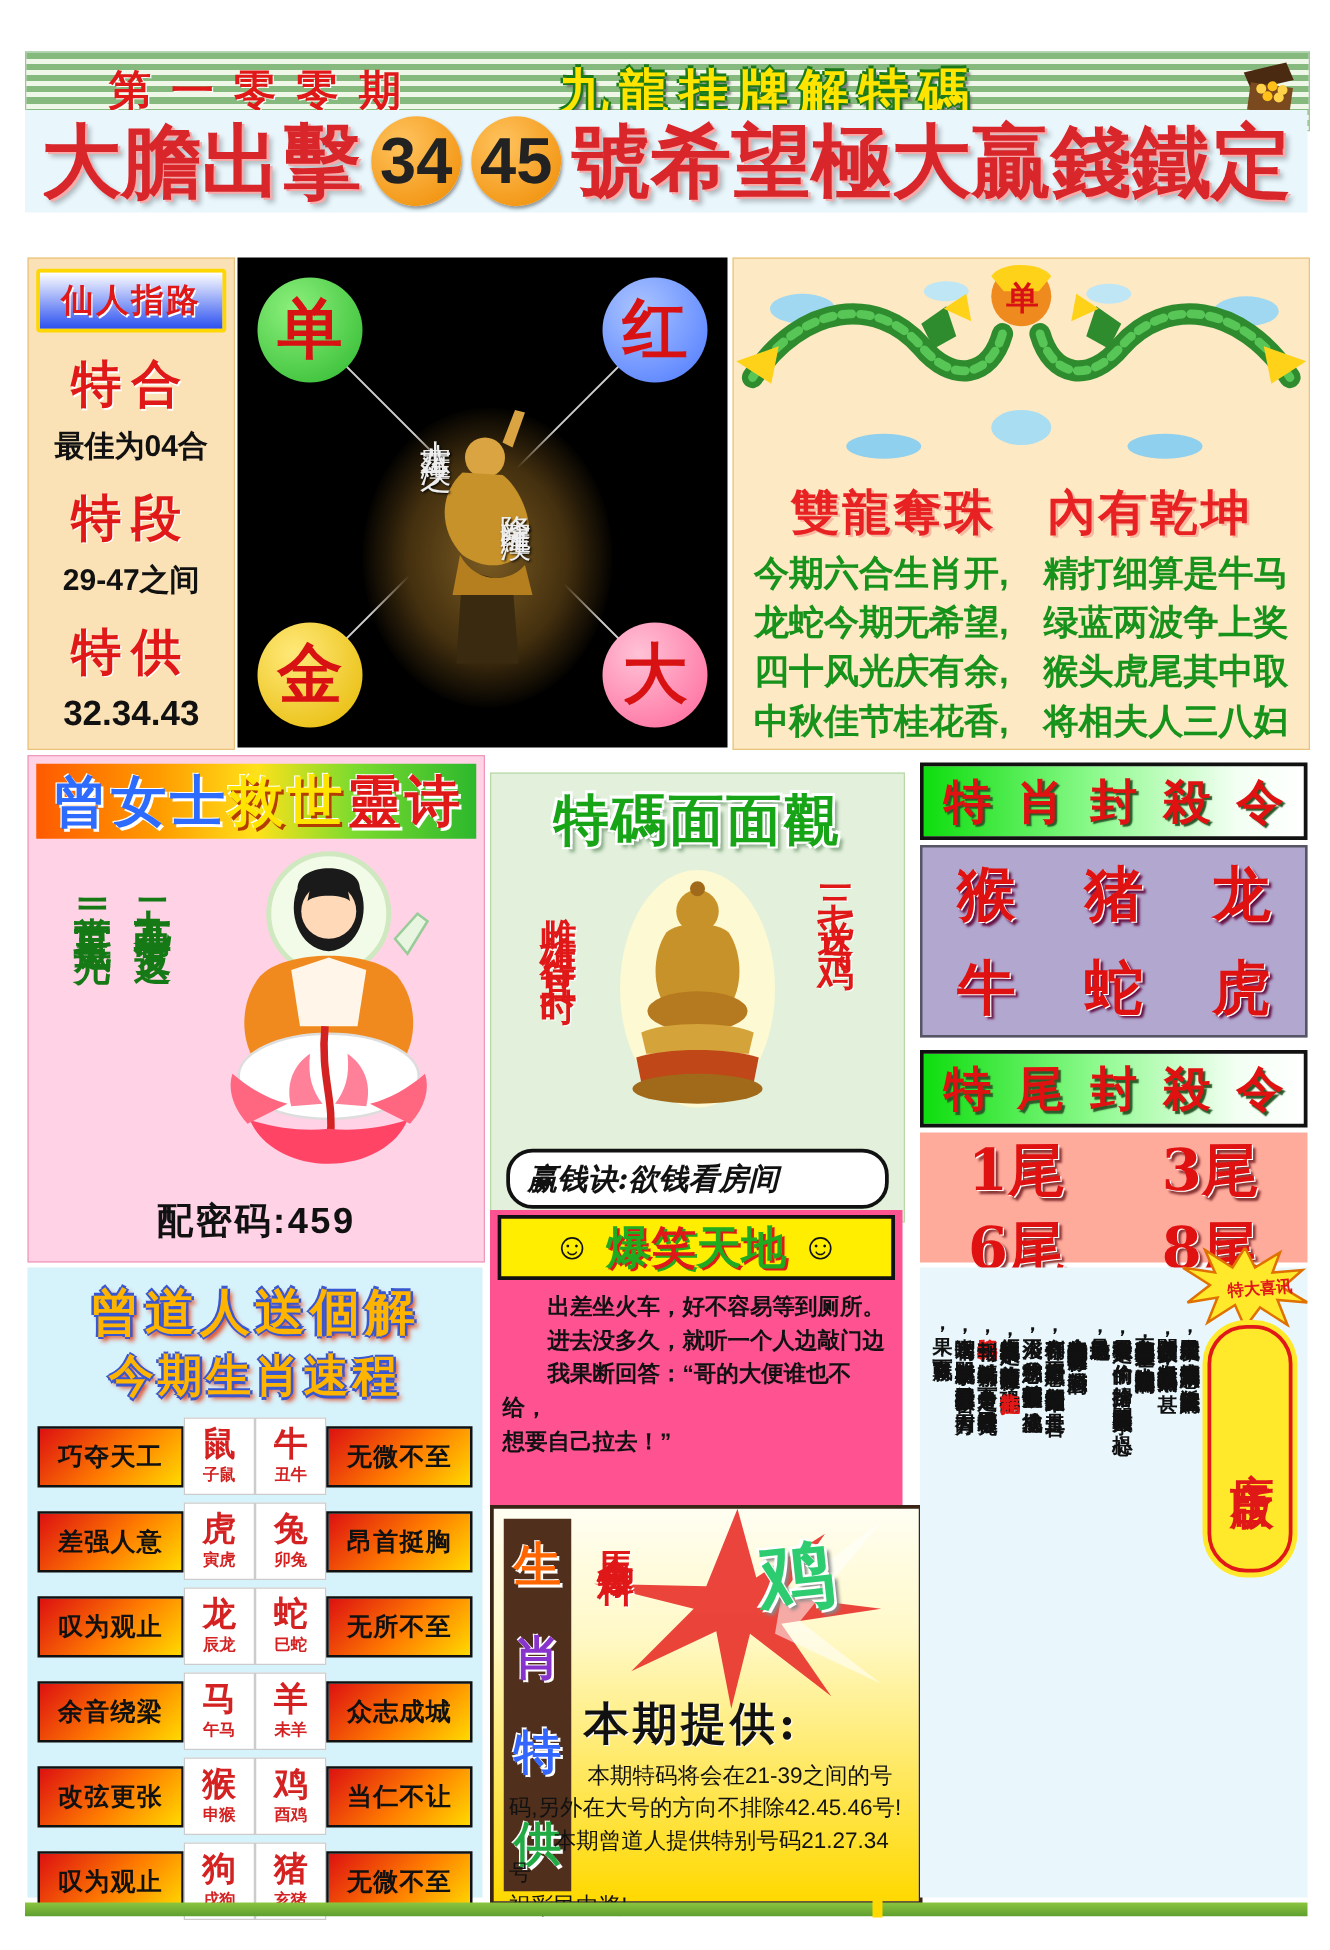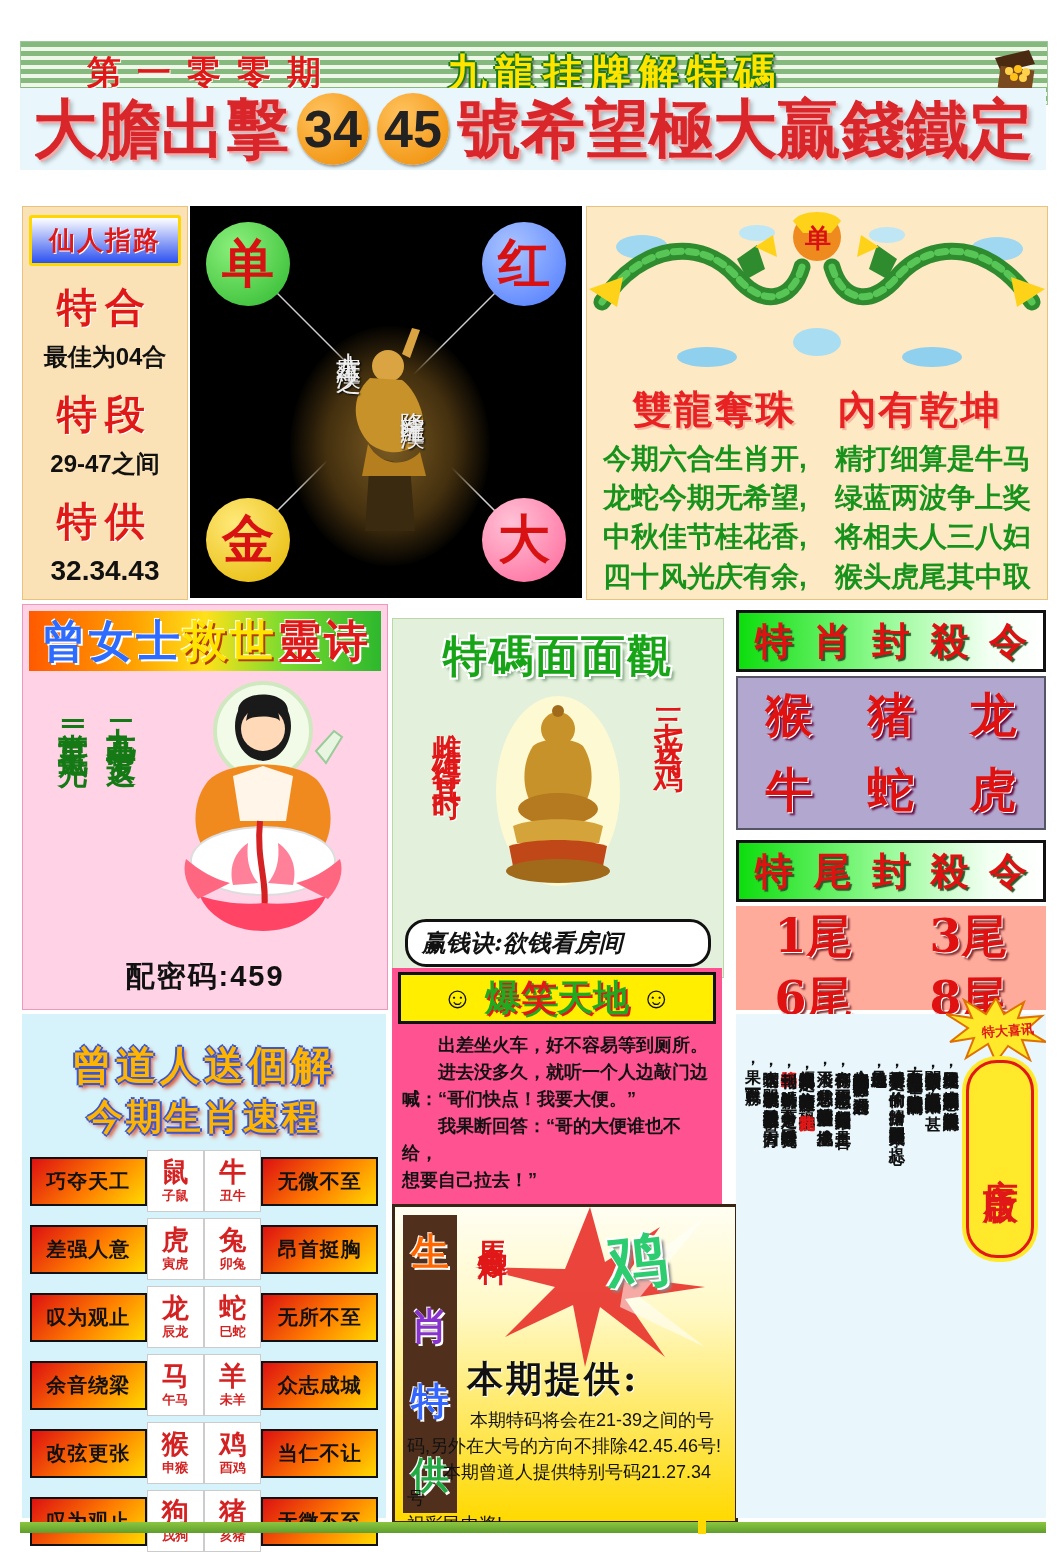--- a/index.html
+++ b/index.html
@@ -104,21 +104,21 @@
     display:flex;flex-direction:column;justify-content:space-around;}
   .tx-row{display:flex;justify-content:space-around;color:#e01111;font-size:47px;font-weight:bold;
     text-shadow:1px 1px 0 #fff,3px 3px 2px #614;}
   .tewei{left:736px;top:840px;width:310px;height:170px;}
   .tw-body{margin-top:4px;height:104px;background:#ffab9c;display:flex;flex-direction:column;justify-content:space-around;}
   .tw-row{display:flex;justify-content:space-around;color:#e01111;font-size:46px;font-weight:bold;
     text-shadow:1px 1px 0 #fff,3px 3px 2px #833;}
 
   
   .zodbox{left:22px;top:1014px;width:364px;height:504px;background:#d6f2fb;}
-  .zd-head{text-align:center;padding-top:24px;font-weight:bold;
+  .zd-head{text-align:center;padding-top:8px;font-weight:bold;
     color:#ffb400;
     text-shadow:-2px 0 0 #3a57d0,2px 0 0 #3a57d0,0 -2px 0 #3a57d0,0 2px 0 #3a57d0,3px 3px 4px #e03000;}
   .zd-l1{font-size:40px;letter-spacing:4px;}
   .zd-l2{font-size:36px;letter-spacing:3px;}
   .zd-grid{margin-top:8px;padding:0 8px;display:flex;flex-direction:column;gap:6px;}
   .zd-row{display:flex;align-items:center;justify-content:space-between;}
   .plate{width:114px;height:45px;background:linear-gradient(135deg,#dd1111,#ff7d00 55%,#ffd900);
     border:2px solid #111;display:flex;align-items:center;justify-content:center;color:#111;
     font-weight:bold;font-size:20px;letter-spacing:1px;}
   .zcard{width:56px;height:60px;background:#fff;border:1px solid #ccc;display:flex;
@@ -240,22 +240,22 @@
       <polygon points="310,52 290,38 282,62 300,72" fill="#2e8b2e"></polygon>
       <polygon points="292,40 274,28 270,50" fill="#ffd21a"></polygon>
       <circle cx="230" cy="30" r="24" fill="#ef8a1e"></circle>
       <path d="M206,14 C214,2 246,2 254,14 L244,26 L216,26 Z" fill="#ffd21a"></path>
     </svg>
     <span class="pearl-char serif">单</span>
     <div class="dg-title serif">雙龍奪珠　內有乾坤</div>
     <div class="dg-poem">
       <div>今期六合生肖开,　精打细算是牛马</div>
       <div>龙蛇今期无希望,　绿蓝两波争上奖</div>
+      <div>四十风光庆有余,　猴头虎尾其中取</div>
       <div>中秋佳节桂花香,　将相夫人三八妇</div>
-      <div>四十风光庆有余,　猴头虎尾其中取</div>
     </div>
   </div>
 
   <div class="abs zengbox">
     <div class="zb-head serif">
       <span class="c-blue">曾</span>
       <span class="c-blue">女</span>
       <span class="c-blue">士</span>
       <span class="c-yellow">救</span>
       <span class="c-yellow">世</span>
@@ -306,21 +306,20 @@
     <div class="jk-head">
       <span class="smiley">☺</span>
       <span class="jk-title serif">
         <span class="jt1">爆</span><span class="jt2">笑</span><span class="jt1">天</span><span class="jt1">地</span>
       </span>
       <span class="smiley">☺</span>
     </div>
     <div class="jk-body">
       <div class="ind">出差坐火车，好不容易等到厕所。</div>
       <div class="ind">进去没多久，就听一个人边敲门边</div>
-      <div>喊：“哥们快点！我要大便。”</div>
       <div class="ind">我果断回答：“哥的大便谁也不给，</div>
       <div>想要自己拉去！”</div>
     </div>
   </div>
 
   <div class="abs texiao">
     <div class="fs-head serif">
       <span>特</span>
       <span>肖</span>
       <span>封</span>

